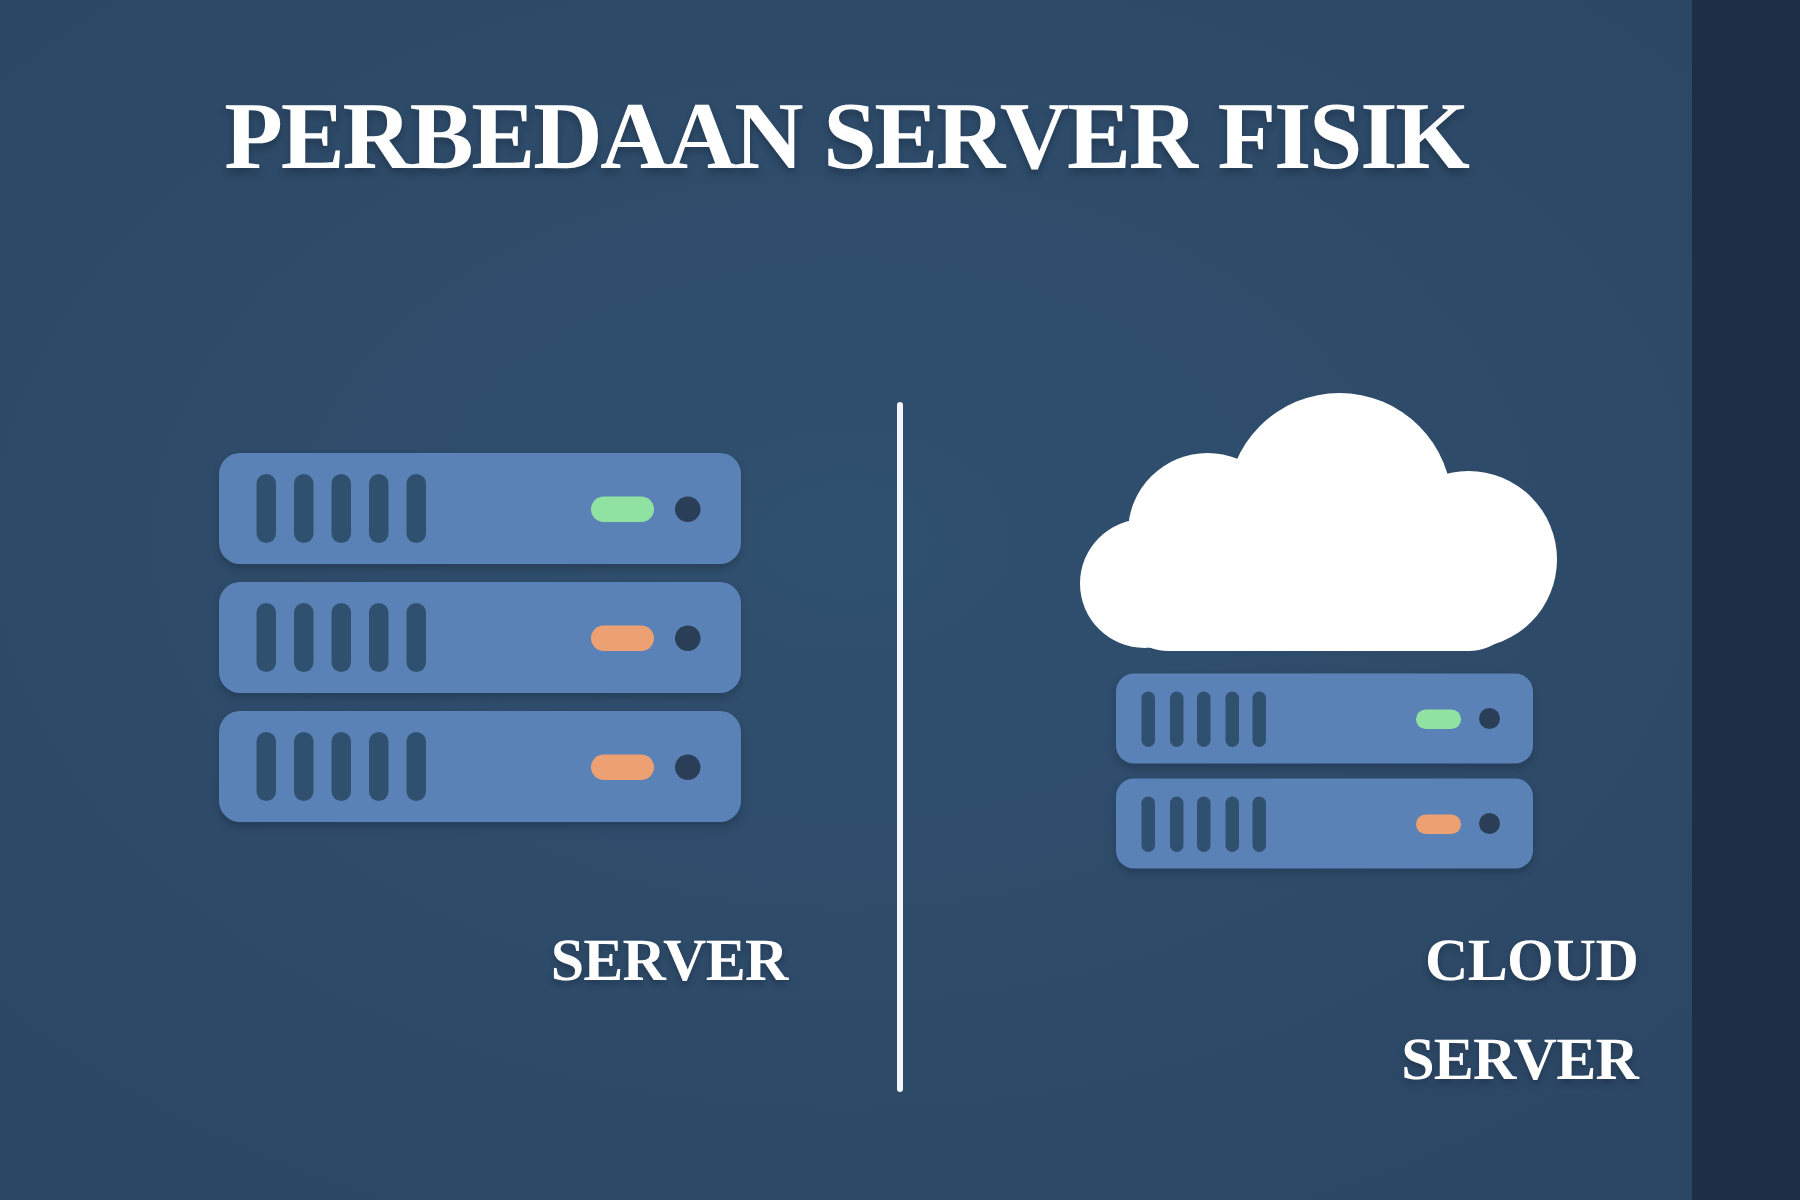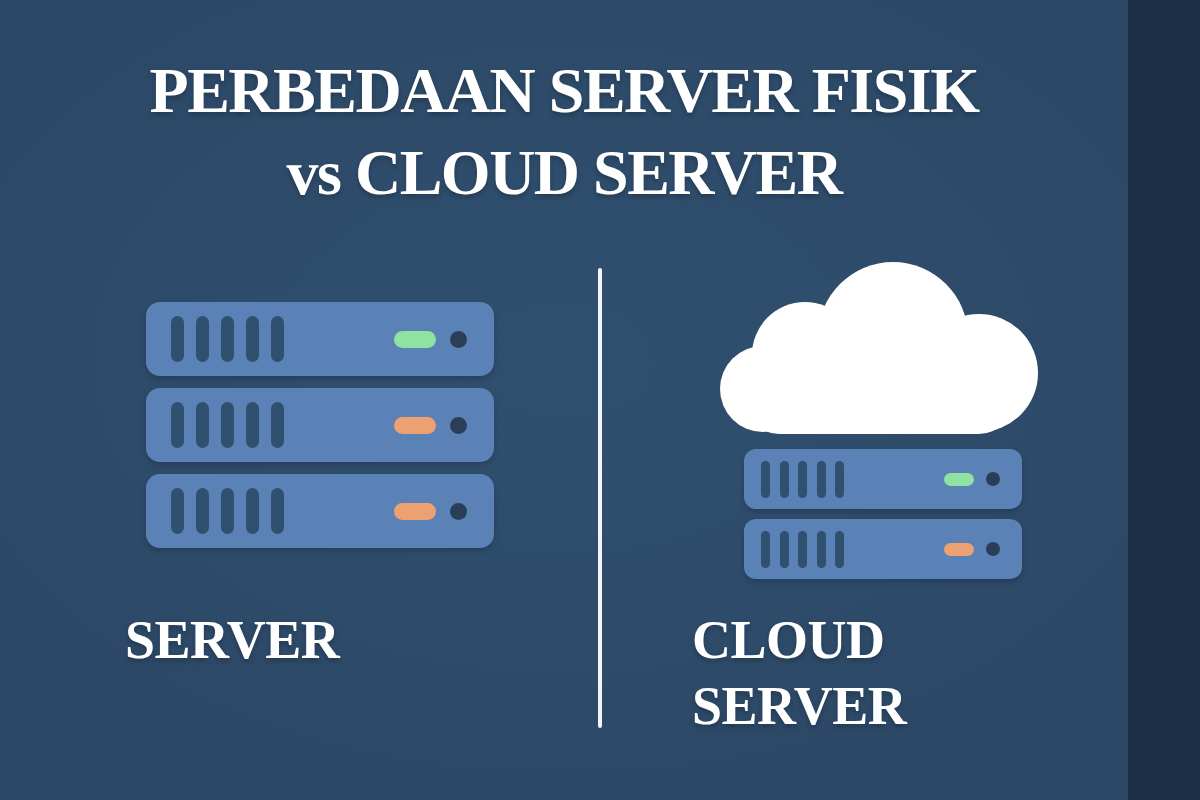--- a/index.html
+++ b/index.html
@@ -120,39 +120,38 @@
   .puff-left      { left: 32px;  top: 40px; width: 106px; height: 106px; }
   .puff-left-low  { left: 0;     top: 84px; width: 86px;  height: 86px;  }
   .puff-right     { left: 200px; top: 52px; width: 118px; height: 118px; }
   .cloud .base    { left: 24px;  top: 102px; width: 270px; height: 70px; border-radius: 35px; }
 
   
   .label {
     position: absolute;
     top: 607px;
     width: 400px;
-    text-align: left;
+    text-align: right;
     color: var(--text);
     font-weight: bold;
-    font-size: 54px;
+    font-size: 40px;
     letter-spacing: -0.5px;
     line-height: 66px;
     text-shadow: 0 3px 4px rgba(16, 28, 44, 0.35);
   }
   .label--left  { left: 125px; }
   .label--right { left: 692px; }
 </style>
 </head>
 <body>
 
 <div class="canvas" style="--bg-center: #30506f; --bg-edge: #2c4765; --rack-body: #5b82b7; --rack-slot: #30506f; --rack-button: #2a3f57; --cloud: #ffffff; --divider: #f2f5f9; --text: #ffffff;">
 
   <header class="title">
     <div>PERBEDAAN SERVER FISIK</div>
-    <div>vs CLOUD SERVER</div>
   </header>
 
   <div class="divider"></div>
 
   <section>
     <div class="rack-stack rack-stack--lg">
         <div class="rack rack--lg">
           <div class="slots">
             <span class="slot"></span>
             <span class="slot"></span>

